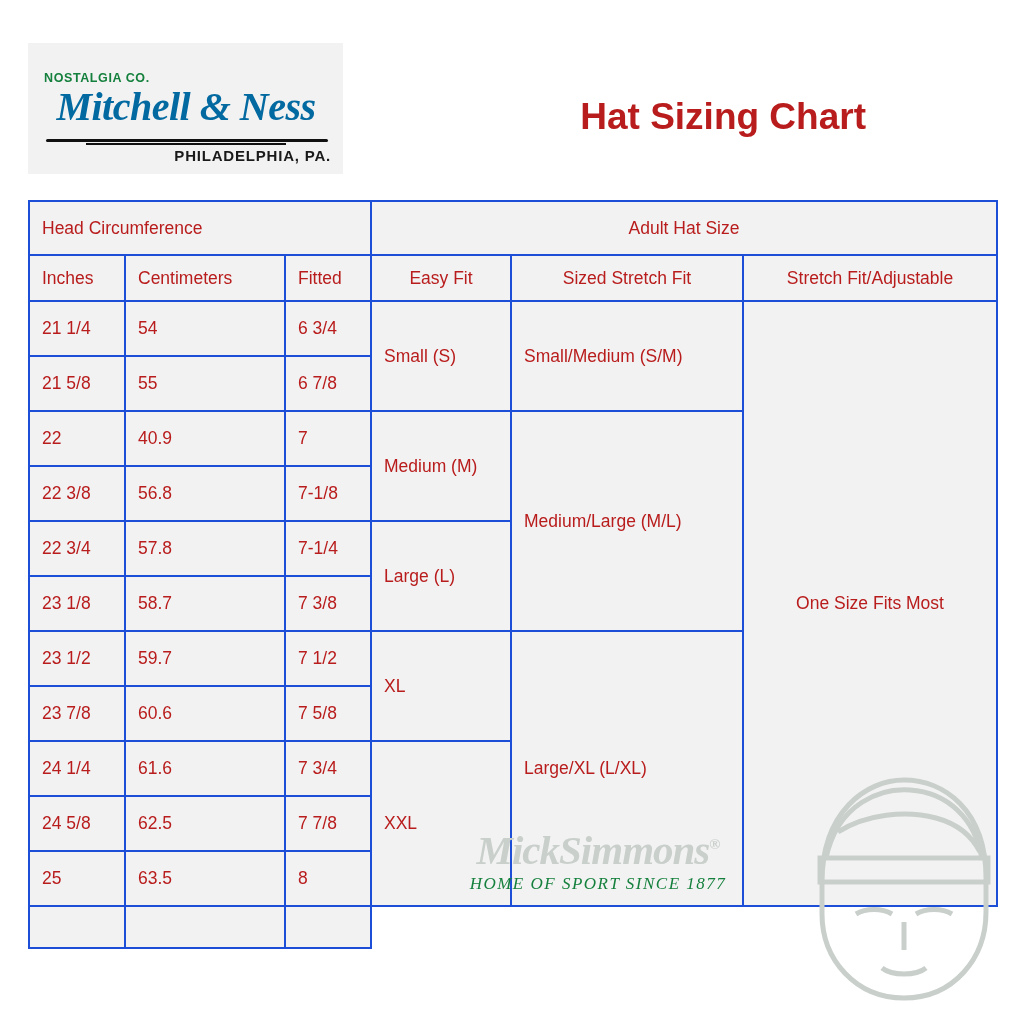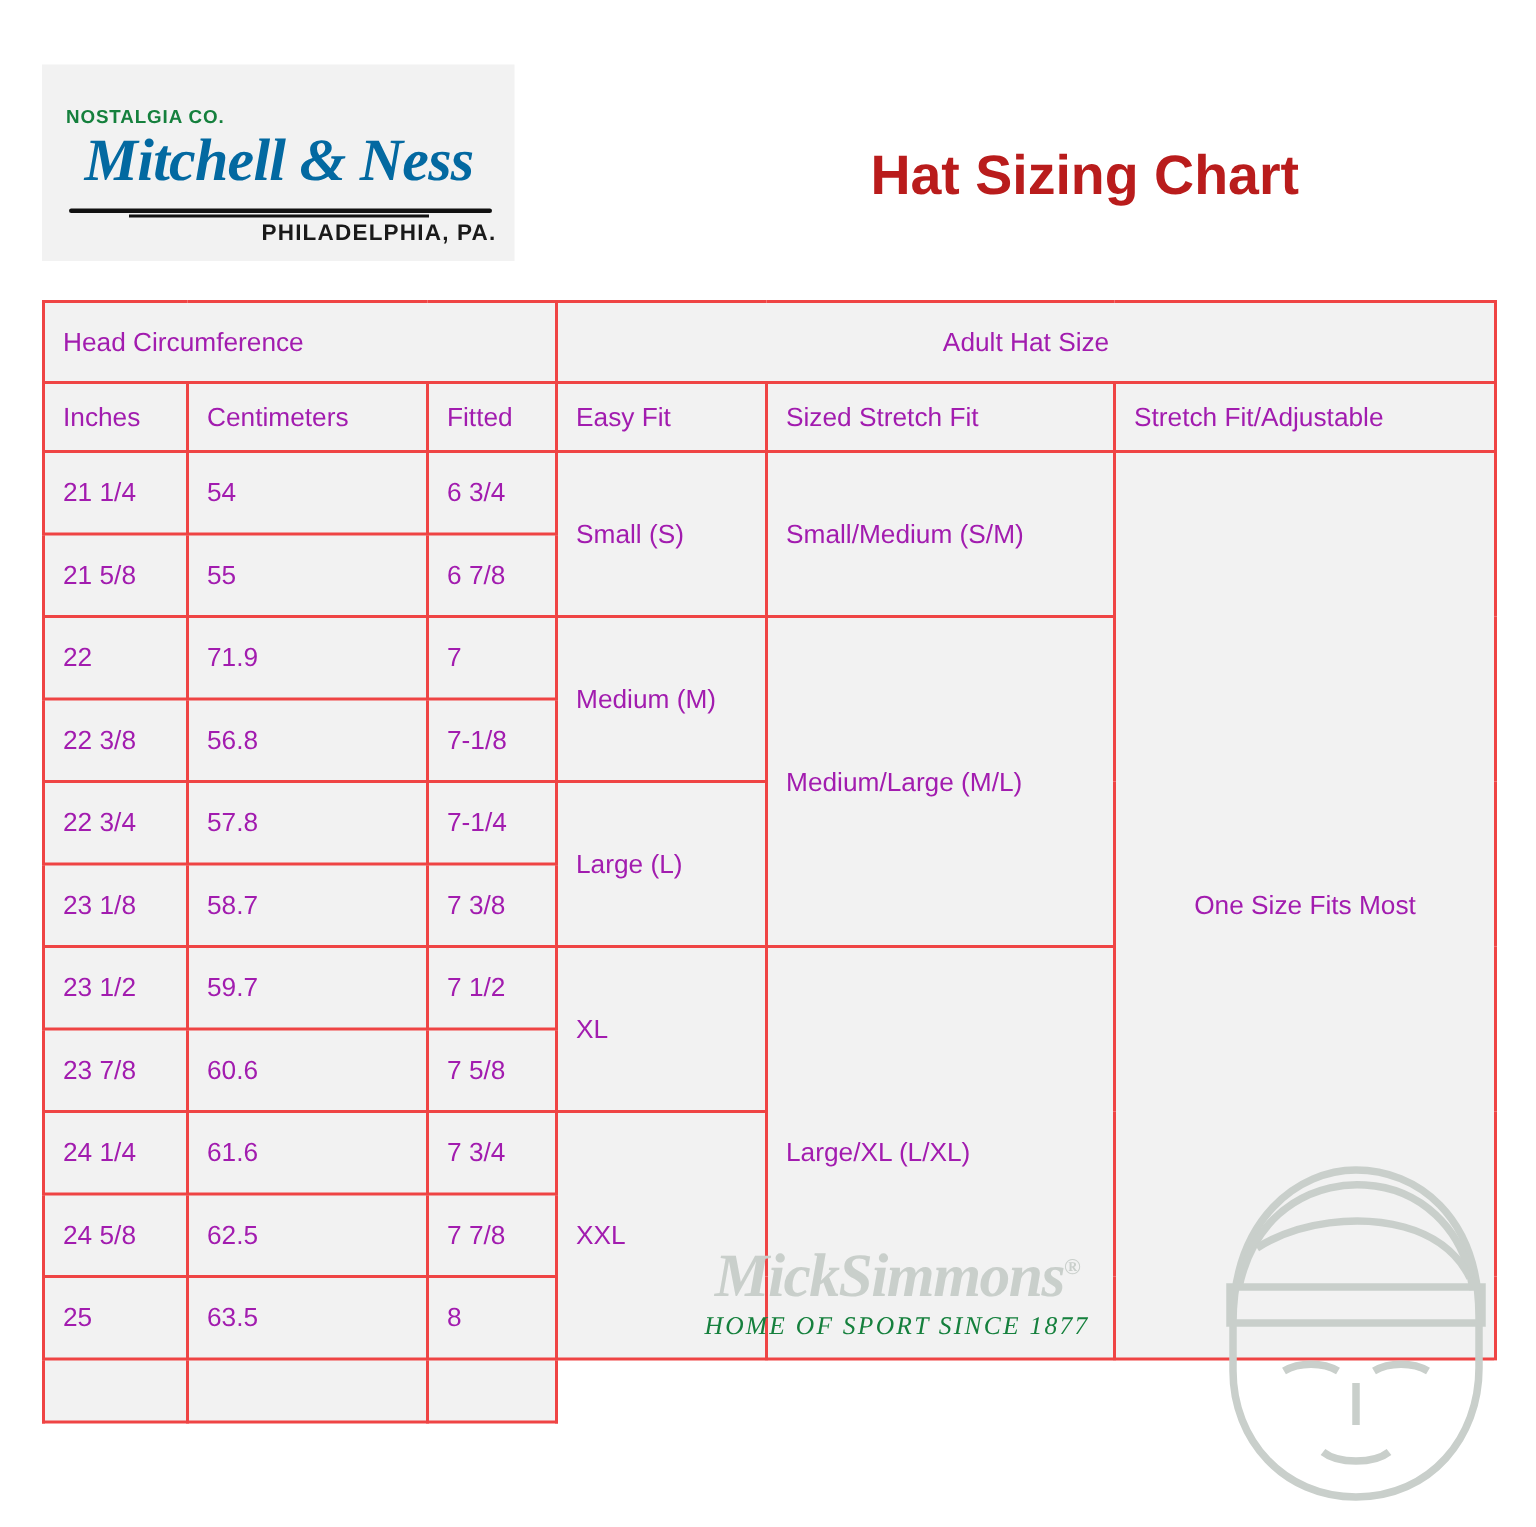--- a/index.html
+++ b/index.html
@@ -87,43 +87,43 @@
     position: absolute;
     left: 28px; top: 200px;
     width: 968px;
   }
   table.sizing {
     border-collapse: collapse;
     width: 968px;
     table-layout: fixed;
   }
   table.sizing td, table.sizing th {
-    border: 2px solid #ef4444;
+    border: 2px solid #1d4ed8;
     background: #f2f2f2;
     padding: 0 12px;
     text-align: left;
     vertical-align: middle;
     font-size: 17.5px;
-    color: #a21caf;
+    color: #b91c1c;
     font-weight: normal;
   }
   .grp {
     height: 52px;
     font-size: 19px;
     font-weight: bold;
     color: #1b1b1b;
   }
   .grp.center { text-align: center; }
   .sub {
     height: 44px;
     font-size: 18px;
     font-weight: bold;
     color: #1b1b1b;
   }
-  .sub.center { }
+  .sub.center { text-align: center; }
   .datarow td { height: 53px; }
   .span-cell {
     font-size: 18.5px;
     color: #3a3a3a;
     vertical-align: middle;
   }
   .tail td { height: 40px; }
   .blank { background: #f2f2f2; }
 
   col.c1 { width: 96px; }
@@ -222,21 +222,21 @@
         </tr>
 
         <tr class="datarow">
           <td>21 5/8</td>
           <td>55</td>
           <td>6 7/8</td>
         </tr>
 
         <tr class="datarow">
           <td>22</td>
-          <td>71.9</td>
+          <td>40.9</td>
           <td>7</td>
           <td class="span-cell" rowspan="2">Medium (M)</td>
           <td class="span-cell" rowspan="4">Medium/Large (M/L)</td>
         </tr>
 
         <tr class="datarow">
           <td>22 3/8</td>
           <td>56.8</td>
           <td>7-1/8</td>
         </tr>

